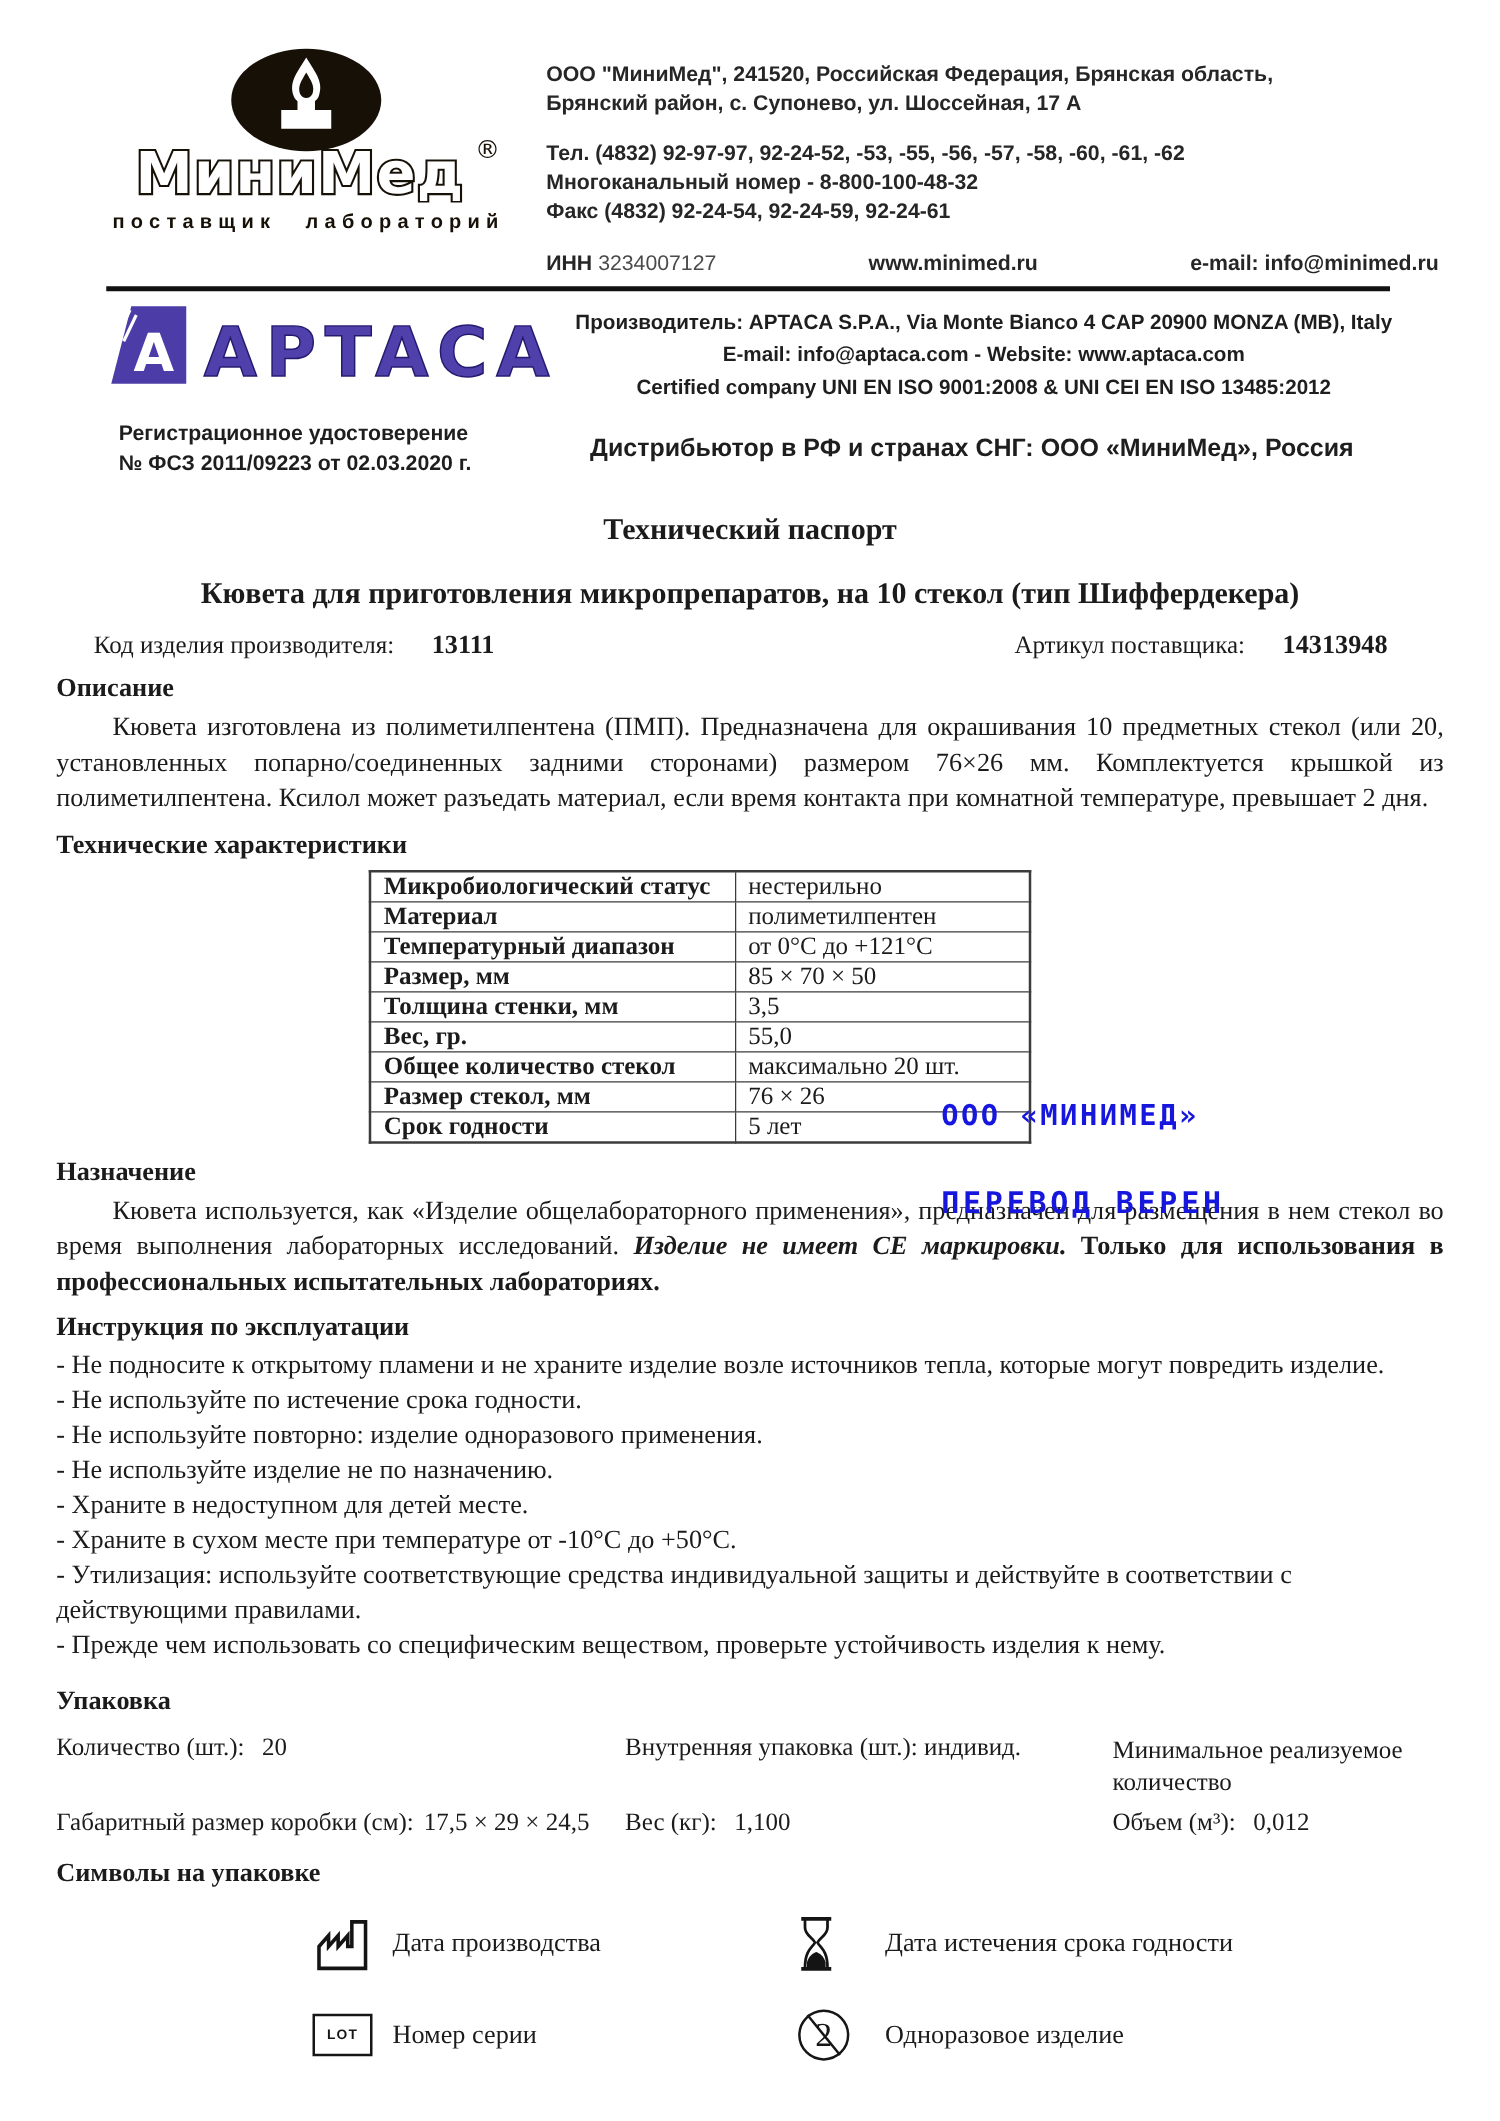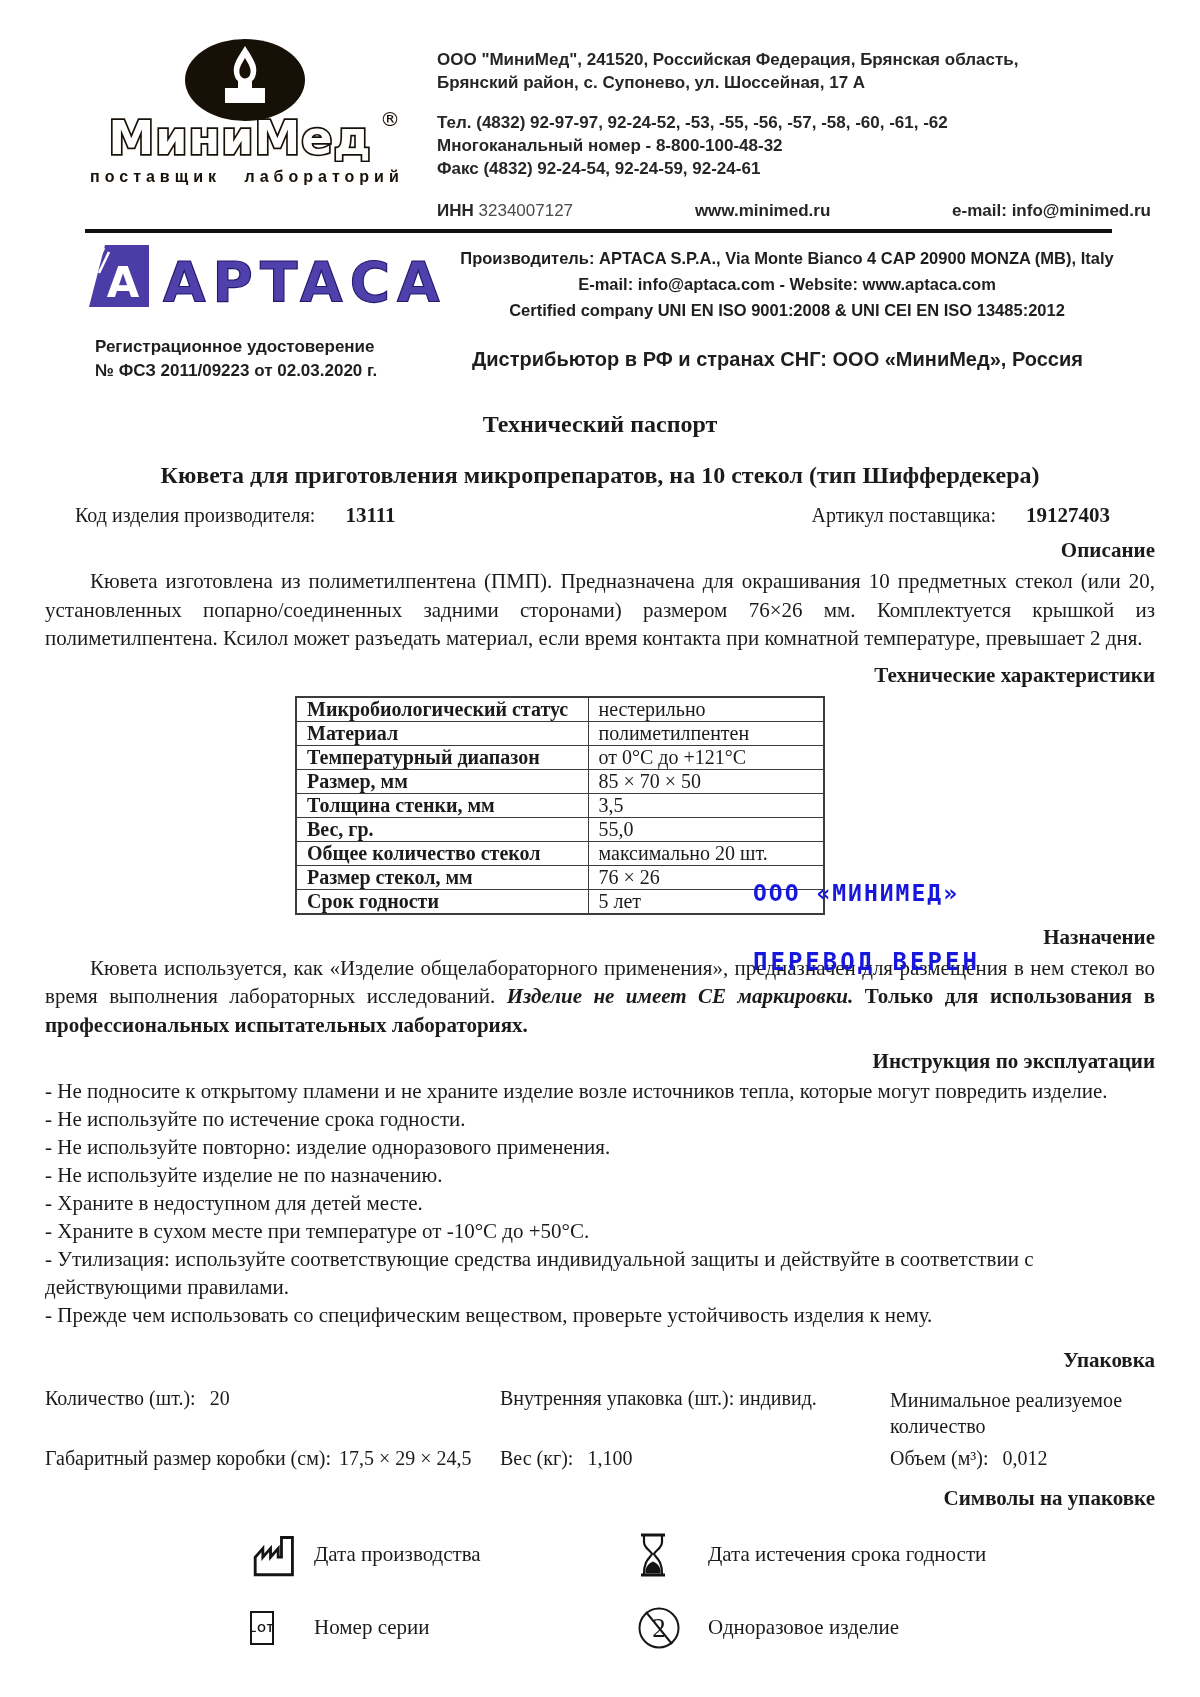--- a/index.html
+++ b/index.html
@@ -43,21 +43,21 @@
     font-family:"Liberation Sans", sans-serif; font-weight:bold; font-size:20px; color:#1e1e1e; }
 
   
   .doc-title { text-align:center; font-weight:bold; font-size:24px; margin-top:28px; }
   .doc-subtitle { text-align:center; font-weight:bold; font-size:24px; margin-top:24px; }
   .codes-row { display:flex; justify-content:space-between; margin:14px 45px 0 30px; font-size:20px; }
   .codes-row .grp { display:flex; align-items:baseline; }
   .codes-row .lbl { }
   .codes-row .val { font-weight:bold; font-size:21px; margin-left:30px; }
 
-  .sec-heading { text-align:right; font-weight:bold; font-size:21px; margin-top:10px; }
+  .sec-heading { text-align:left; font-weight:bold; font-size:21px; margin-top:10px; }
   .para { font-size:21px; line-height:1.36; text-align:justify; text-indent:45px; margin-top:4px; }
 
   
   .specs-wrap { position:relative; margin-top:8px; }
   table.specs { border-collapse:collapse; margin-left:250px; font-size:20px; border:2px solid #3c3c3c; }
   table.specs td { border:1px solid #3c3c3c; padding:0 10px; height:14px; }
   td.cell-label { width:292px; font-weight:bold; }
   td.cell-value { width:236px;font-family:Liberation Serif, serif; }
 
   .stamp { position:absolute; left:708px; top:184px; color:#1616dd;
@@ -75,21 +75,21 @@
   
   .pack-grid { display:grid; grid-template-columns:455px 390px auto; row-gap:8px; margin-top:14px; font-size:20px; }
   .pack-grid .pair { display:flex; align-items:baseline; }
   .pack-grid .pv { margin-left:14px; }
   .min-sale { max-width:235px; line-height:1.3; }
 
   
   .sym-grid { display:grid; grid-template-columns:64px 322px 72px auto; row-gap:26px;
     align-items:center; margin:20px 0 0 205px; font-size:21px; }
   .icon-cell { display:flex; align-items:center; }
-  .lot-box { width:24px; height:34px; border:2.5px solid #161616; display:flex; align-items:center; justify-content:center; }
+  .lot-box { width:48px; height:34px; border:2.5px solid #161616; display:flex; align-items:center; justify-content:center; }
   .lot-box span { font-family:"Liberation Sans", sans-serif; font-weight:bold; font-size:11px; letter-spacing:1px; color:#161616; }
 </style>
 </head>
 <body>
 
 <div class="page">
 
   <div class="header">
     <div class="logo-block">
       <svg width="310" height="126" viewBox="0 0 310 126">
@@ -148,21 +148,21 @@
   <div class="doc-title">Технический паспорт</div>
   <div class="doc-subtitle">Кювета для приготовления микропрепаратов, на 10 стекол (тип Шиффердекера)</div>
 
   <div class="codes-row">
     <div class="grp">
       <span class="lbl">Код изделия производителя:</span>
       <span class="val">13111</span>
     </div>
     <div class="grp">
       <span class="lbl">Артикул поставщика:</span>
-      <span class="val">19127403</span>
+      <span class="val">14313948</span>
     </div>
   </div>
 
   <div class="sec-heading">Описание</div>
   <p class="para">Кювета изготовлена из полиметилпентена (ПМП). Предназначена для окрашивания 10 предметных стекол (или 20, установленных попарно/соединенных задними сторонами) размером 76×26 мм. Комплектуется крышкой из полиметилпентена.  Ксилол может разъедать материал, если время контакта при комнатной температуре, превышает 2 дня.</p>
 
   <div class="sec-heading">Технические характеристики</div>
   <div class="specs-wrap">
     <table class="specs">
       <tbody>

